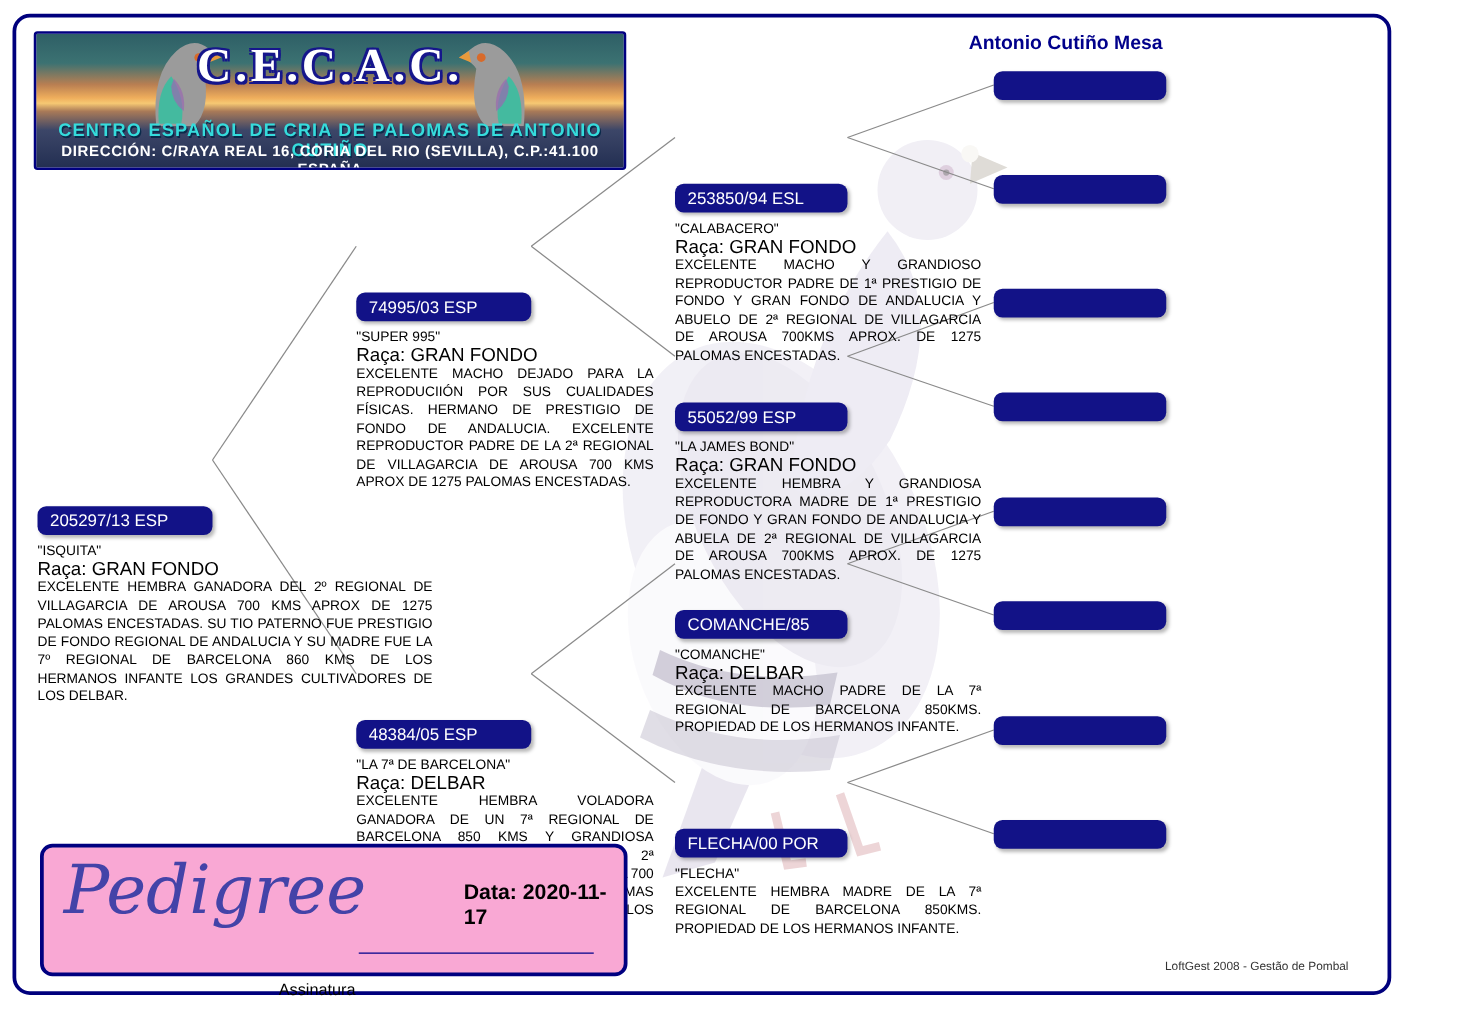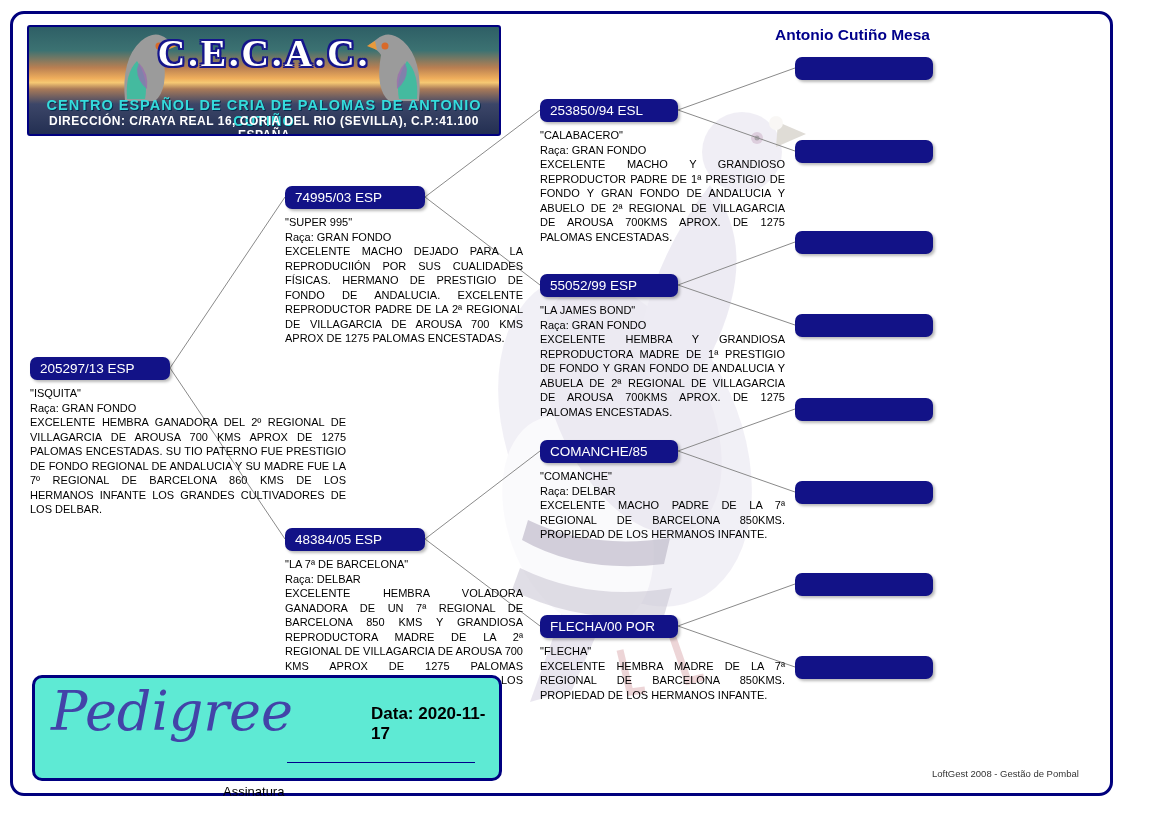--- a/index.html
+++ b/index.html
@@ -28,32 +28,32 @@
   .pigeon-head{position:absolute;top:2px;}
   .pigeon-head.left{left:86px;}
   .pigeon-head.right{right:70px;transform:scaleX(-1);}
   
   .owner{position:absolute;left:737px;top:26px;font-size:15.5px;font-weight:bold;color:#00008B;margin-left:38px;}
   
   .watermark{position:absolute;left:380px;top:90px;z-index:0;}
   
   .lines{position:absolute;left:0;top:0;z-index:1;}
   
-  .bird{position:absolute;z-index:2;}
+  .bird{position:absolute;z-index:2;margin-top:48px;}
   .ringbox{height:23px;line-height:23px;padding-left:10px;border-radius:7px;
            background:#121287;color:#fff;font-size:13.5px;
            box-shadow:2px 2px 3px rgba(0,0,0,0.28);box-sizing:border-box;}
   .bird-name{margin-top:6px;font-size:11px;line-height:14.5px;}
-  .bird-race{font-size:11px;line-height:14.5px;}
+  .bird-race{font-size:15px;line-height:14.5px;}
   .bird-desc{font-size:11px;line-height:14.5px;text-align:justify;}
   .slot{position:absolute;width:138px;height:23px;border-radius:7px;background:#121287;
         box-shadow:2px 2px 3px rgba(0,0,0,0.28);z-index:2;}
   
   .sigbox{position:absolute;left:32px;top:675px;width:470px;height:106px;
-          border:3px solid #000080;border-radius:10px;z-index:2;background:#5eead4;box-sizing:border-box;}
+          border:3px solid #000080;border-radius:10px;z-index:2;background:#f9a8d4;box-sizing:border-box;}
   .sig-logo{position:absolute;left:16px;top:2px;font-family:"DejaVu Serif",serif;
           font-style:italic;font-size:54px;color:#4343a8;}
   .sig-date{position:absolute;left:336px;top:26px;font-size:17px;font-weight:bold;color:#000;}
   .sig-label{position:absolute;left:188px;top:70px;font-size:13px;color:#000;margin-top:36px;}
   .sig-line{position:absolute;left:252px;top:84px;width:188px;border-bottom:1px solid #00008B;}
   
   .footer{position:absolute;left:932px;top:768px;font-size:9.5px;color:#333;z-index:2;}
 </style>
 </head>
 <body>

